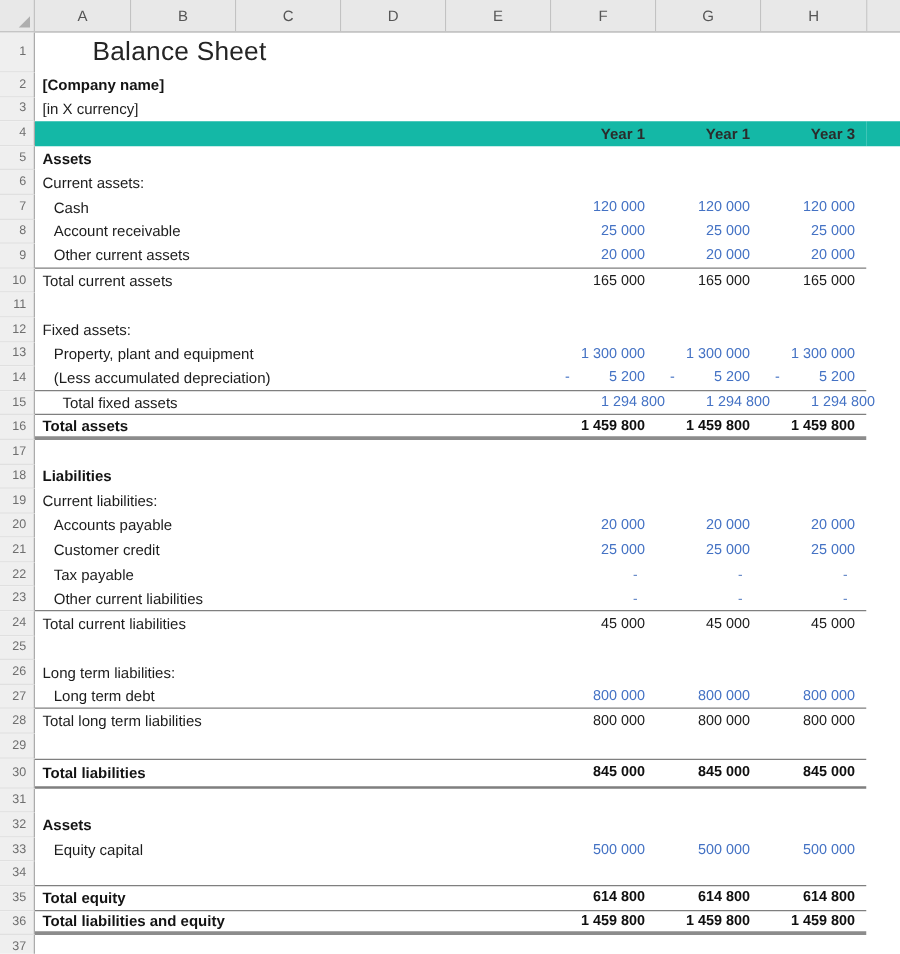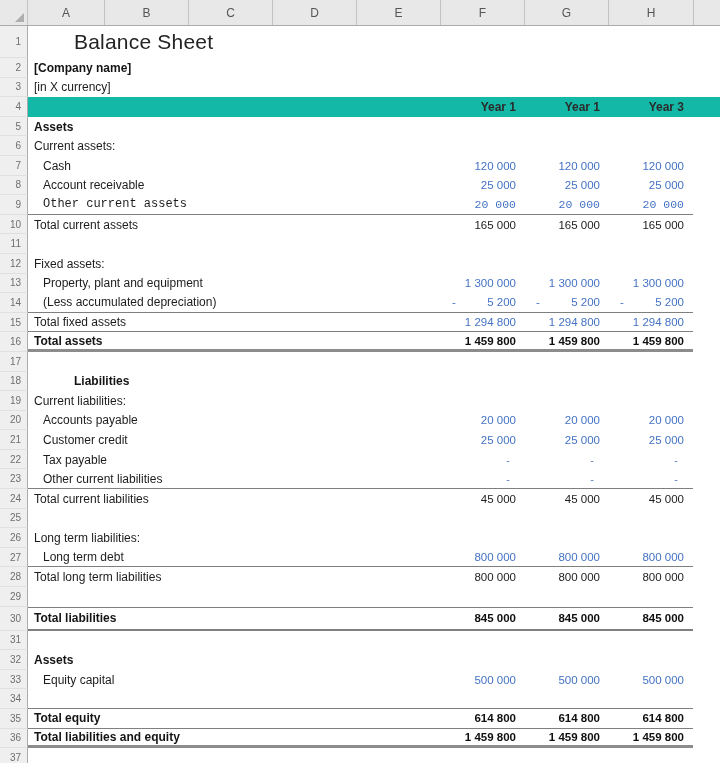--- a/index.html
+++ b/index.html
@@ -142,21 +142,21 @@
         <div class="rc">
           <div class="lbl indent">Account receivable</div>
           <div class="val blue">25 000</div>
           <div class="val blue">25 000</div>
           <div class="val blue">25 000</div>
         </div>
         <div class="fill"></div>
       </div>
       <div class="row" style="height: 19.6px;">
         <div class="rn">9</div>
-        <div class="rc" style="border-bottom: 1px solid rgb(127, 127, 127); font-family: Liberation Mono, monospace;">
+        <div class="rc" style="border-bottom: 1px solid rgb(127, 127, 127);">
           <div class="lbl indent">Other current assets</div>
           <div class="val blue">20 000</div>
           <div class="val blue">20 000</div>
           <div class="val blue">20 000</div>
         </div>
         <div class="fill"></div>
       </div>
       <div class="row" style="height: 19.6px;">
         <div class="rn">10</div>
         <div class="rc">
@@ -211,21 +211,21 @@
           </div>
           <div class="val negblue">
             <span class="minus">-</span>
             <span>5 200</span>
           </div>
         </div>
         <div class="fill"></div>
       </div>
       <div class="row" style="height: 19.6px;">
         <div class="rn">15</div>
-        <div class="rc" style="border-bottom: 1px solid rgb(127, 127, 127);">
+        <div class="rc" style="border-bottom: 1px solid rgb(127, 127, 127); padding-left: 16px;">
           <div class="lbl">Total fixed assets</div>
           <div class="val blue">1 294 800</div>
           <div class="val blue">1 294 800</div>
           <div class="val blue">1 294 800</div>
         </div>
         <div class="fill"></div>
       </div>
       <div class="row" style="height: 19.6px;">
         <div class="rn">16</div>
         <div class="rc" style="border-bottom: 3px solid rgb(140, 140, 140);">
@@ -239,21 +239,21 @@
       <div class="row" style="height: 19.6px;">
         <div class="rn">17</div>
         <div class="rc">
           <div class="lbl"></div>
           <div class="val"></div>
           <div class="val"></div>
           <div class="val"></div>
         </div>
         <div class="fill"></div>
       </div>
-      <div class="row" style="height: 19.6px; gap: 40px;">
+      <div class="row" style="height: 19.6px;">
         <div class="rn">18</div>
         <div class="rc">
           <div class="lbl bold">Liabilities</div>
           <div class="val"></div>
           <div class="val"></div>
           <div class="val"></div>
         </div>
         <div class="fill"></div>
       </div>
       <div class="row" style="height: 19.6px;">

